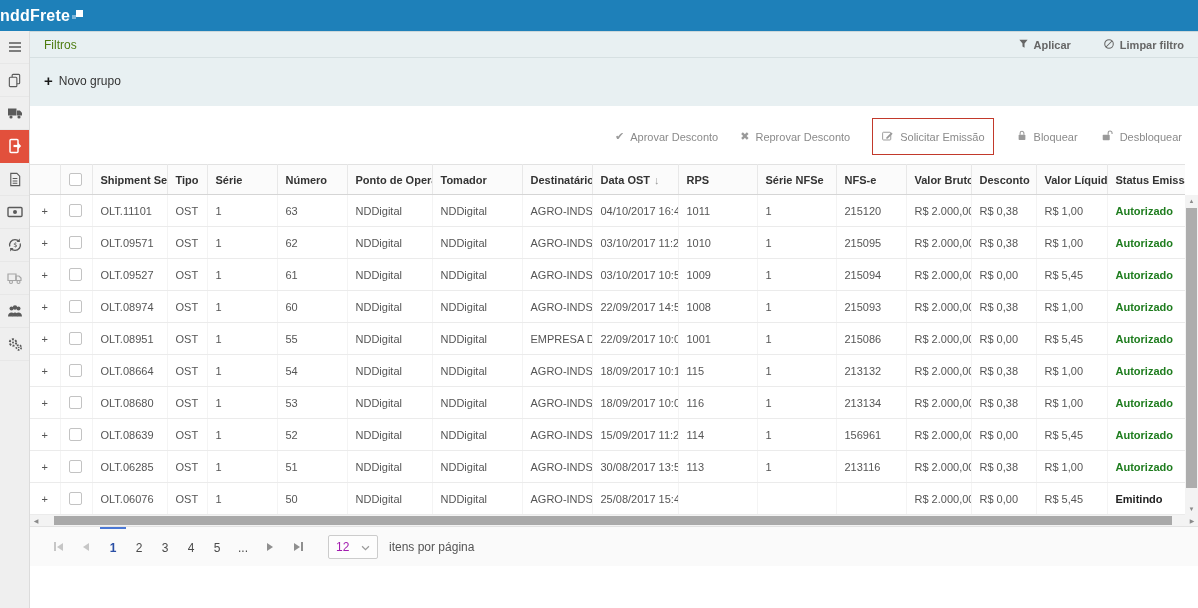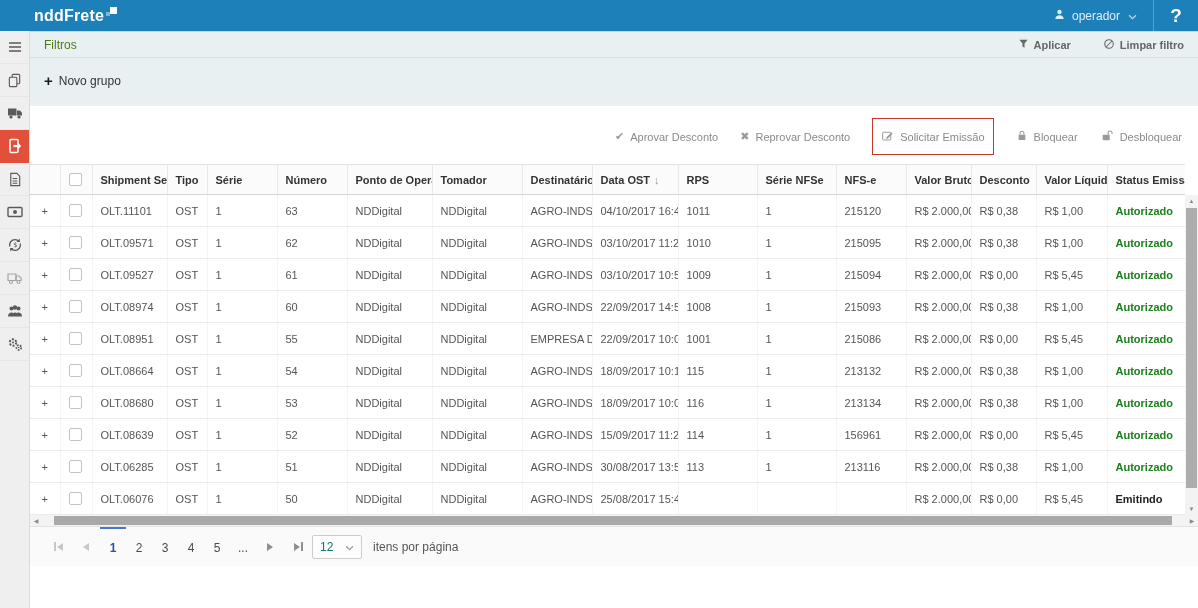--- a/index.html
+++ b/index.html
@@ -3,21 +3,21 @@
 <meta charset="utf-8">
 <title>nddFrete</title>
 <style>
   * { box-sizing: border-box; margin: 0; padding: 0; }
   html,body { width:1198px; height:608px; overflow:hidden;
     font-family:"Liberation Sans","DejaVu Sans",sans-serif; background:#fff; }
 
   
   .topbar { position:absolute; top:0; left:0; width:1198px; height:31px;
     background:#1E80B9; display:flex; align-items:center; z-index:5; }
-  .logo { margin-left:34px; display:flex; align-items:flex-start; cursor:pointer; }
+  .logo { display:flex; align-items:center; cursor:pointer; }
   .logo-text { color:#fff; font-size:16px; font-weight:bold; letter-spacing:.2px; }
   .logo-mark { position:relative; width:11px; height:12px; margin-left:2px; }
   .logo-mark .sq1 { position:absolute; top:0; right:0; width:7px; height:7px; background:#fff; }
   .logo-mark .sq2 { position:absolute; top:5px; left:0; width:4px; height:4px; background:#7db6da; }
   .topbar-right { margin-left:auto; display:flex; align-items:center; height:100%; }
   .user-btn { display:flex; align-items:center; gap:6px; color:#ddeefb; font-size:12px;
     padding:0 16px; height:100%; cursor:pointer; }
   .user-chev { margin-left:2px; }
   .topbar-sep { width:1px; height:100%; background:rgba(255,255,255,.28); }
   .help-btn { width:44px; height:100%; display:flex; align-items:center; justify-content:center;
@@ -99,56 +99,38 @@
   .pg-btn.disabled { color:#c6c6c6; } .pg-btn.enabled { color:#8f8f8f; }
   .tri-l { width:0; height:0; border-top:4px solid transparent; border-bottom:4px solid transparent;
     border-right:6px solid currentColor; }
   .tri-r { width:0; height:0; border-top:4px solid transparent; border-bottom:4px solid transparent;
     border-left:6px solid currentColor; }
   .pg-bar { width:2px; height:9px; background:currentColor; }
   .pg-num { min-width:26px; height:100%; display:flex; align-items:center; justify-content:center;
     font-size:12px; color:#4a4a4a; border-top:2px solid transparent; cursor:pointer; padding:0 2px; }
   .pg-num.active { color:#2a4fa5; font-weight:bold; border-top:2px solid #4a77d4; }
   .page-size { display:flex; align-items:center; justify-content:space-between; width:50px;
-    border:1px solid #ccc; border-radius:2px; background:#fdfdfd;
-    padding:4px 7px; font-size:12px; color:#0f766e; cursor:pointer; }
+    margin-left:16px; border:1px solid #ccc; border-radius:2px; background:#fdfdfd;
+    padding:4px 7px; font-size:12px; color:#a21caf; cursor:pointer; }
   .per-page-label { margin-left:11px; font-size:12px; color:#555; }
   .footer-info { margin-left:auto; display:flex; align-items:center; gap:14px;
     background:#f3f3f3; border-radius:3px; padding:8px 10px; }
   .info-text { font-size:12px; color:#9a9a9a; }
   .refresh { cursor:pointer; display:flex; }
 </style>
 </head>
 <body>
 
 <div class="topbar">
   <div class="logo">
     <span class="logo-text">nddFrete</span>
     <span class="logo-mark">
         <span class="sq1"></span>
         <span class="sq2"></span>
       </span>
-  </div>
-  <div class="topbar-right">
-    <div class="user-btn">
-      <span>
-        <svg width="13" height="13" viewBox="0 0 16 16">
-            <circle cx="8" cy="5" r="2.7" fill="#ddeefb"></circle>
-            <path d="M2.8 13.4c0-3 2.3-4.6 5.2-4.6s5.2 1.6 5.2 4.6z" fill="#ddeefb"></path>
-          </svg>
-      </span>
-      <span>operador</span>
-      <span class="user-chev">
-        <svg width="9" height="6" viewBox="0 0 10 7">
-            <path d="M1 1.5l4 4 4-4" fill="none" stroke="#bcd9ee" stroke-width="1.4"></path>
-          </svg>
-      </span>
-    </div>
-    <div class="topbar-sep"></div>
-    <div class="help-btn">?</div>
   </div>
 </div>
 
 <div class="sidebar">
   <div class="s-item">
     <span>
       <svg width="14" height="12" viewBox="0 0 14 12">
           <path d="M1 2h12M1 6h12M1 10h12" stroke="#5a5a5a" stroke-width="1.7"></path>
         </svg>
     </span>

